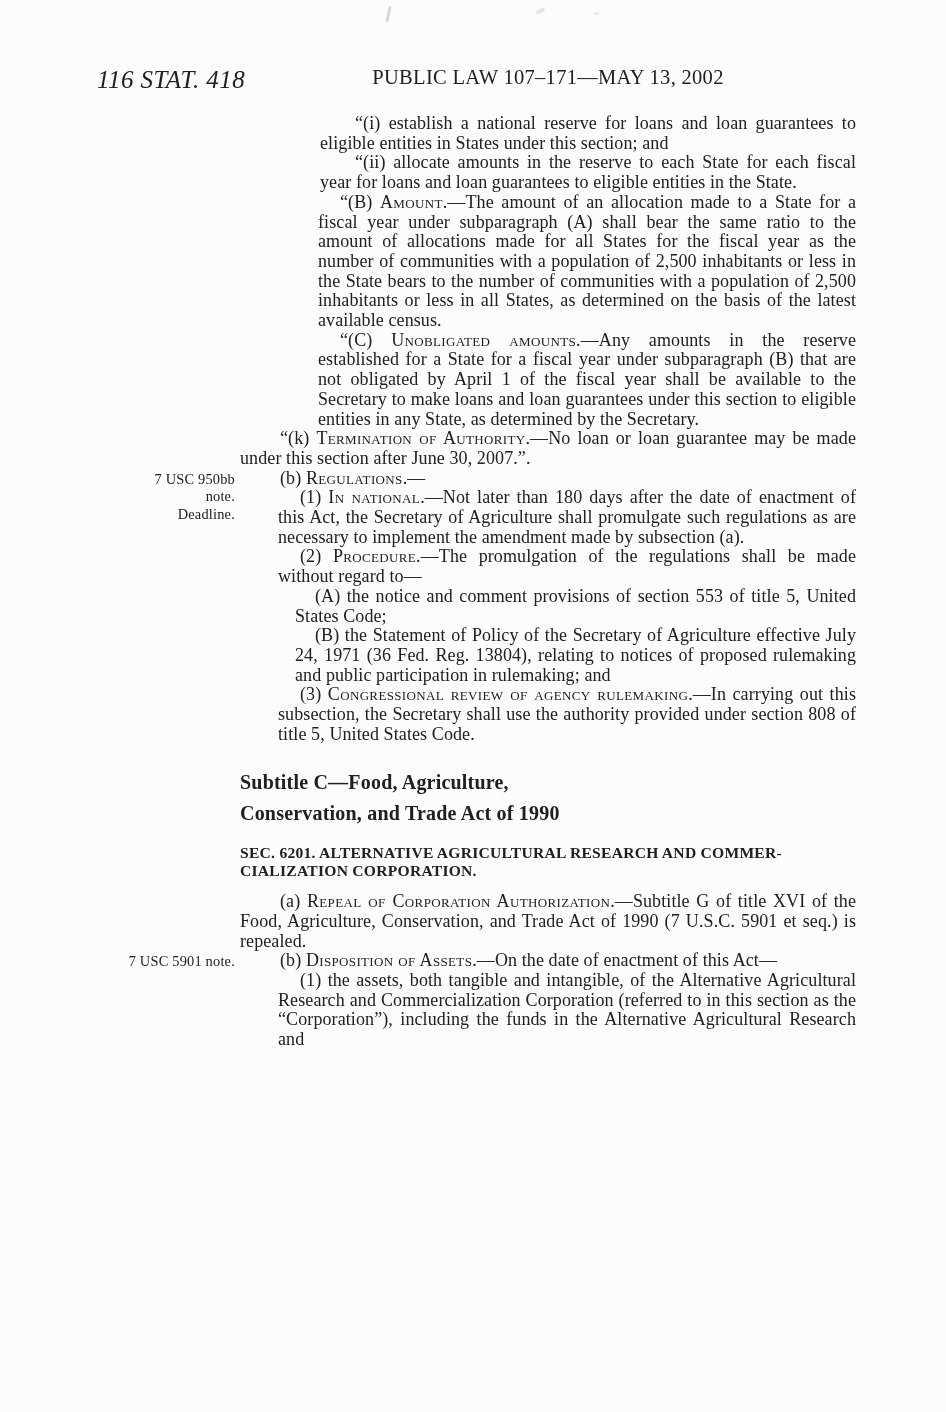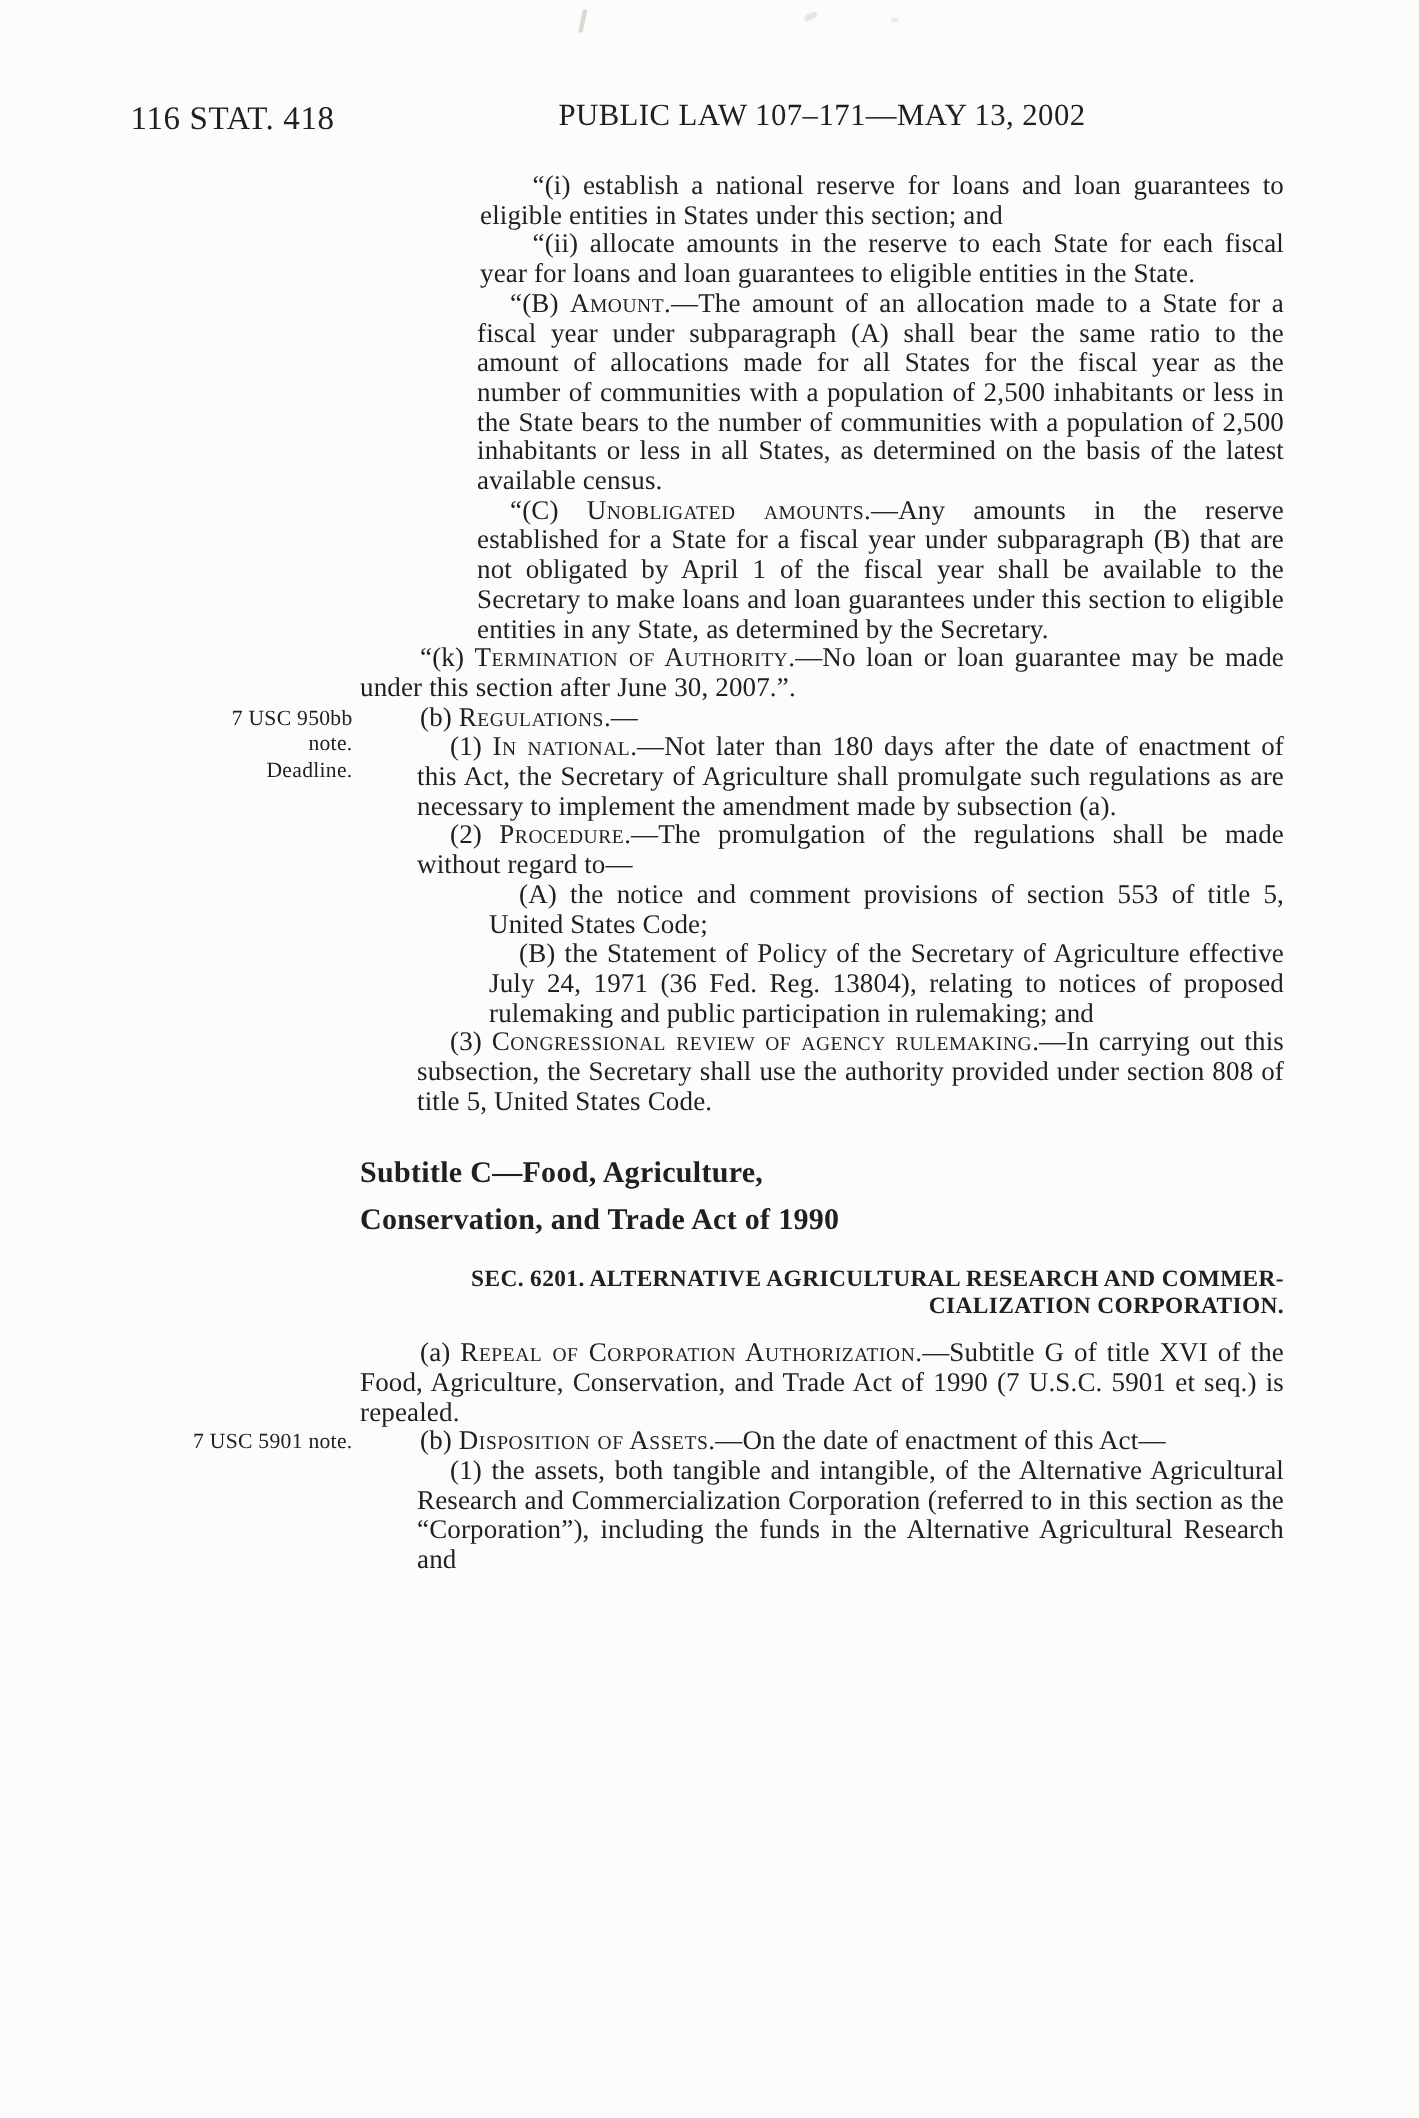--- a/index.html
+++ b/index.html
@@ -14,57 +14,57 @@
     overflow: hidden;
   }
   
   .artifact { position: absolute; background: #b9b9b7; opacity: .55; border-radius: 2px; }
   .a1 { left: 387px; top: 6px; width: 3px; height: 16px; transform: rotate(12deg); }
   .a2 { left: 536px; top: 9px; width: 9px; height: 4px; transform: rotate(-25deg); opacity: .35; }
   .a3 { left: 594px; top: 12px; width: 5px; height: 3px; opacity: .25; }
 
   .header { position: absolute; top: 66px; left: 0; width: 100%; }
   .stat {
-    position: absolute; left: 87px; top: 0;
-    font-size: 22px; letter-spacing: .4px; white-space: nowrap;
+    position: absolute; left: 97px; top: 0;
+    font-size: 25px; letter-spacing: .4px; white-space: nowrap; font-style: italic;
   }
   .law {
     position: absolute; left: 240px; width: 616px; top: 0;
     text-align: center; font-size: 20.5px; letter-spacing: .3px; white-space: nowrap;
   }
 
   .body-col {
     position: absolute; left: 240px; top: 114px; width: 616px;
     font-size: 18px; line-height: 19.7px; letter-spacing: .1px;
   }
   .para {
     position: relative;
     margin: 0;
     text-align: justify;
   }
   
   .l0 { margin-left: 0;    text-indent: 40px; }
   .l1 { margin-left: 38px; text-indent: 22px; }
-  .l2 { margin-left: 86px; text-indent: 20px; }
+  .l2 { margin-left: 55px; text-indent: 20px; }
   .q2 { margin-left: 78px; text-indent: 22px; }
   .q3 { margin-left: 80px; text-indent: 35px; }
 
   .sc { font-variant: small-caps; letter-spacing: .35px; }
 
   .subtitle {
     margin: 22px 0 0 0;
     text-align: left;
     font-size: 20px;
     line-height: 31px;
     font-weight: bold;
     letter-spacing: .2px;
   }
   .sec-heading {
     margin: 15px 0 0 0;
-    text-align: right;
+    text-align: left;
     font-size: 15.6px;
     line-height: 18.8px;
     font-weight: bold;
     letter-spacing: .25px;
   }
   .hline { display: block; }
   .sect-bottom { margin-top: 11px; font-family: Liberation Serif, serif; }
 
   .margin-note {
     position: absolute;

